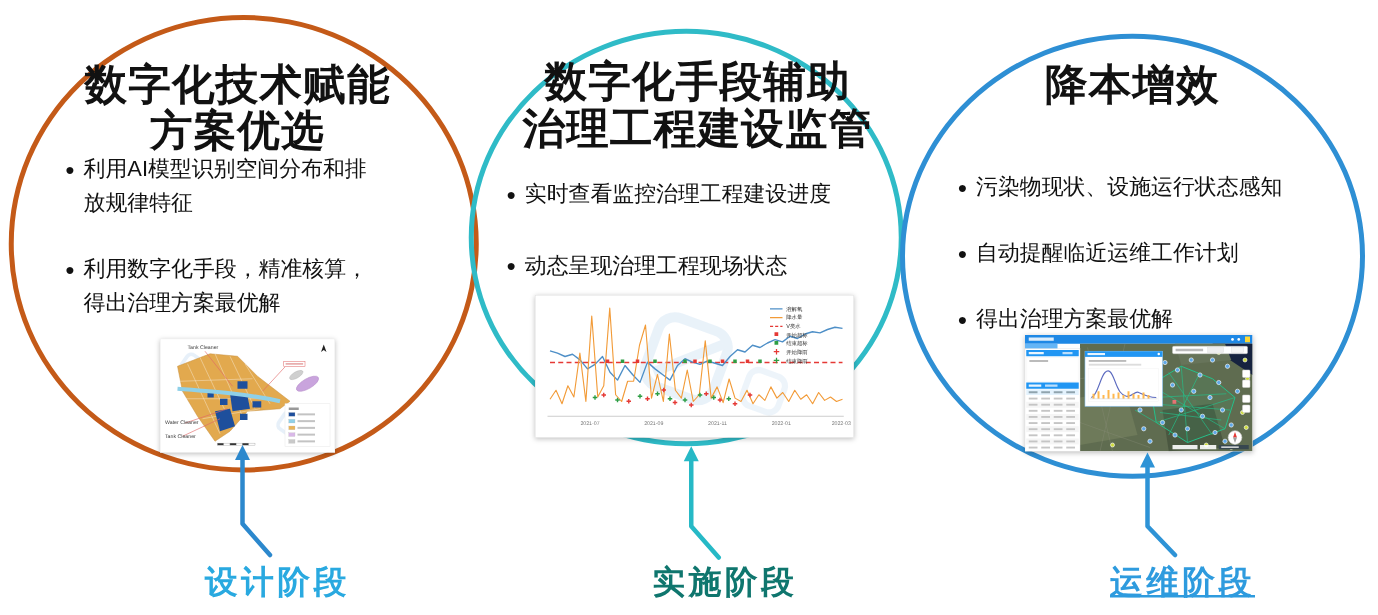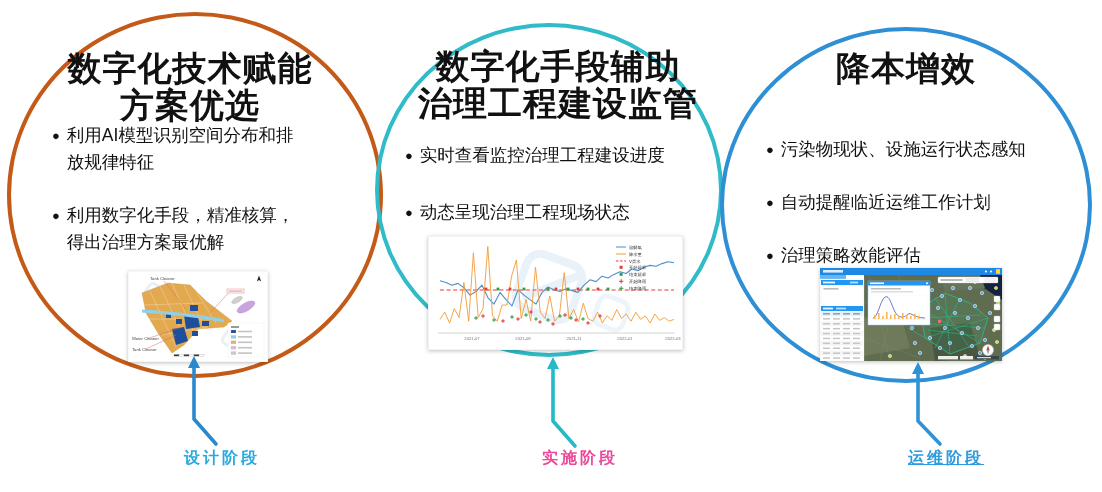--- a/index.html
+++ b/index.html
@@ -7,21 +7,21 @@
           font-family:"Liberation Sans","DejaVu Sans",sans-serif;}
   .ring{position:absolute;border-radius:50%;border:4px solid #000;box-sizing:border-box;background:transparent;}
   .c-title{position:absolute;text-align:center;font-weight:bold;color:#111;
            font-size:34px;line-height:37px;letter-spacing:1px;}
   .bullets{position:absolute;}
   .bullet{display:flex;margin-bottom:26px;}
   .bullet .dot{font-size:13px;line-height:27px;color:#111;margin-right:7px;flex:0 0 auto;}
   .bullet .btxt{font-size:17.5px;line-height:27px;color:#111;}
   .fig{position:absolute;background:#fff;box-shadow:0 1px 4px rgba(0,0,0,.25);}
   .fig svg{display:block;}
-  .phase-label{position:absolute;font-weight:bold;font-size:16px;letter-spacing:3px;}
+  .phase-label{position:absolute;font-weight:bold;font-size:26px;letter-spacing:3px;}
   .overlay{position:absolute;left:0;top:0;pointer-events:none;}
 </style>
 </head>
 <body>
 
 <div class="canvas">
 
   <div class="ring" style="left: 7px; top: 12px; width: 376px; height: 366px; border-color: rgb(196, 90, 24);"></div>
   <div class="ring" style="left: 375px; top: 23px; width: 348px; height: 334px; border-color: rgb(47, 187, 199);"></div>
   <div class="ring" style="left: 720px; top: 27px; width: 372px; height: 356px; border-color: rgb(46, 143, 212);"></div>
@@ -240,21 +240,21 @@
     <div class="bullet">
       <span class="dot">●</span>
       <span class="btxt" style="width:272px;">污染物现状、设施运行状态感知</span>
     </div>
     <div class="bullet">
       <span class="dot">●</span>
       <span class="btxt" style="width:272px;">自动提醒临近运维工作计划</span>
     </div>
     <div class="bullet">
       <span class="dot">●</span>
-      <span class="btxt" style="width:272px;">治理策略效能评估</span>
+      <span class="btxt" style="width:272px;">得出治理方案最优解</span>
     </div>
   </div>
 
   <div class="fig" style="left:820px;top:268px;width:182px;height:93px;">
     <svg id="app-fig" viewBox="0 0 182 93" width="182" height="93">
       <rect x="0" y="0" width="182" height="93" fill="#ffffff" stroke="#d5d5d5" stroke-width="0.5"></rect>
 
       <rect x="0" y="0" width="182" height="7" fill="#1E88E5"></rect>
       <rect x="3" y="2" width="20" height="2.6" fill="#ffffff" opacity="0.85"></rect>
       <circle cx="166" cy="3.5" r="1.1" fill="#ffffff"></circle>
@@ -460,16 +460,16 @@
       <polyline points="216,444 194,419 194,366" stroke-width="3.6" stroke="#2C88CD"></polyline>
       <polygon points="194,356 188,368 200,368" fill="#2C88CD"></polygon>
       <polyline points="575,446 553,421 553,367" stroke-width="3.6" stroke="#26B9C6"></polyline>
       <polygon points="553,357 547,369 559,369" fill="#26B9C6"></polygon>
       <polyline points="940,444 918,421 918,372" stroke-width="3.6" stroke="#2E93D6"></polyline>
       <polygon points="918,362 912,374 924,374" fill="#2E93D6"></polygon>
     </g>
   </svg>
 
   <div class="phase-label" id="phase-0" style="left: 162px; top: 448px; width: 120px; text-align: center; color: rgb(41, 169, 224);">设计阶段</div>
-  <div class="phase-label" id="phase-1" style="left: 520px; top: 448px; width: 120px; text-align: center; color: #ec4899;">实施阶段</div>
+  <div class="phase-label" id="phase-1" style="left: 520px; top: 448px; width: 120px; text-align: center; color: #0f766e;">实施阶段</div>
   <div class="phase-label" id="phase-2" style="left: 886px; top: 448px; width: 120px; text-align: center; color: rgb(46, 155, 222); text-decoration: underline;">运维阶段</div>
 
 </div>
 
 </body></html>

